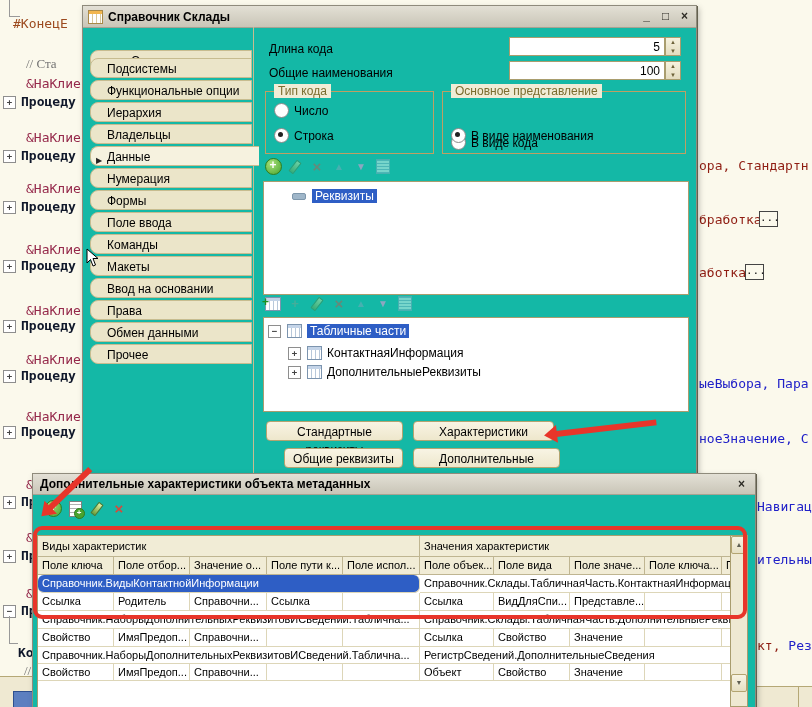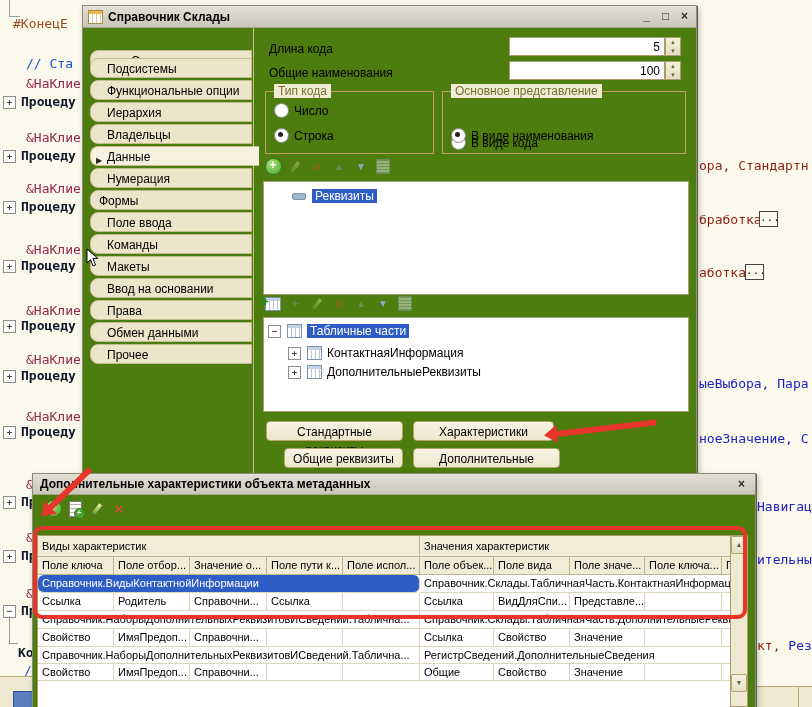--- a/index.html
+++ b/index.html
@@ -4,32 +4,32 @@
 <style>
   html,body{margin:0;padding:0;background:#777;}
   #stage{position:relative;width:812px;height:707px;background:#fbf9ec;overflow:hidden;
          font-family:"Liberation Sans",sans-serif;font-size:12px;color:#000;}
 
   
   .code{position:absolute;font-family:"DejaVu Sans Mono",monospace;font-size:13px;white-space:pre;}
   .code .kw{color:#0f172a;font-weight:bold;}
   .code .rd{color:#8f1d12;}
   .code .dir{color:#95284a;}
-  .code .cm{color:#1d4ed8;}
+  .code .cm{color:#737373;font-family:Liberation Serif, serif;}
   .code .pp{color:#9c4a1e;}
   .code .bl{color:#2121c8;}
   .expander{display:inline-block;width:11px;height:11px;border:1px solid #8e8e8e;background:#fff;
             color:#444;font:bold 9px/10px "DejaVu Sans Mono",monospace;text-align:center;
             vertical-align:1px;margin-right:5px;}
   .ellbox{position:absolute;width:17px;height:14px;border:1px solid #444;background:#fbf9ec;
           font:11px/11px "DejaVu Sans Mono",monospace;text-align:center;color:#222;}
   .foldline{position:absolute;border-left:1px solid #999;border-bottom:1px solid #999;}
 
   
-  .win{position:absolute;background:#4d7c0f;border:1px solid #8f8b7c;
+  .win{position:absolute;background:#14b8a6;border:1px solid #8f8b7c;
        box-shadow:1px 1px 0 #63604f,2px 3px 6px rgba(0,0,0,.25);}
   .titlebar{position:absolute;left:0;top:0;right:0;height:21px;
             background:linear-gradient(#e3e0d5,#c9c5b7);border-bottom:1px solid #a7a292;
             display:flex;align-items:center;}
   .titlebar .t{font-weight:bold;font-size:12px;margin-left:5px;}
   .winbtn{width:17px;height:15px;text-align:center;font:bold 12px/14px "Liberation Sans",sans-serif;
           color:#2e2c26;margin-left:2px;}
   .app-icon{width:13px;height:12px;margin-left:5px;border:1px solid #a88948;background:#fff;
     background-image:linear-gradient(#f2b64e 0 3px,transparent 3px),
       repeating-linear-gradient(90deg,transparent 0 3px,#d8c89a 3px 4px);}
@@ -191,21 +191,21 @@
     </div>
 
     <div id="tab-strip">
         <div class="tab" style="top: 44px; padding-left: 40px;"><span>Основные</span></div>
         <div class="tab" style="top: 52px;"><span>Подсистемы</span></div>
         <div class="tab" style="top: 74px;"><span>Функциональные опции</span></div>
         <div class="tab" style="top: 96px;"><span>Иерархия</span></div>
         <div class="tab" style="top: 118px;"><span>Владельцы</span></div>
         <div class="tab active" style="top: 140px;"><span class="mark">▶</span><span>Данные</span></div>
         <div class="tab" style="top: 162px;"><span>Нумерация</span></div>
-        <div class="tab" style="top: 184px; padding-left: 8px;"><span>Формы</span></div>
+        <div class="tab" style="top: 184px;"><span>Формы</span></div>
         <div class="tab" style="top: 206px;"><span>Поле ввода</span></div>
         <div class="tab" style="top: 228px;"><span>Команды</span></div>
         <div class="tab" style="top: 250px;"><span>Макеты</span></div>
         <div class="tab" style="top: 272px;"><span>Ввод на основании</span></div>
         <div class="tab" style="top: 294px;"><span>Права</span></div>
         <div class="tab" style="top: 316px;"><span>Обмен данными</span></div>
         <div class="tab" style="top: 338px;"><span>Прочее</span></div>
       </div>
     <div id="content-divider"></div>
 
@@ -373,21 +373,21 @@
         <div class="g-cell g-data" style="left: 532px; top: 93px; width: 75px; height: 18px;">Значение</div>
         <div class="g-cell g-data" style="left: 607px; top: 93px; width: 77px; height: 18px;"></div>
         <div class="g-cell g-data" style="left: 684px; top: 93px; width: 9px; height: 18px;"></div>
         <div class="g-cell g-data" style="left: 0px; top: 111px; width: 382px; height: 17px;">Справочник.НаборыДополнительныхРеквизитовИСведений.Таблична...</div>
         <div class="g-cell g-data" style="left: 382px; top: 111px; width: 311px; height: 17px;">РегистрСведений.ДополнительныеСведения</div>
         <div class="g-cell g-data" style="left: 0px; top: 128px; width: 76px; height: 17px;">Свойство</div>
         <div class="g-cell g-data" style="left: 76px; top: 128px; width: 76px; height: 17px;">ИмяПредоп...</div>
         <div class="g-cell g-data" style="left: 152px; top: 128px; width: 77px; height: 17px;">Справочни...</div>
         <div class="g-cell g-data" style="left: 229px; top: 128px; width: 76px; height: 17px;"></div>
         <div class="g-cell g-data" style="left: 305px; top: 128px; width: 77px; height: 17px;"></div>
-        <div class="g-cell g-data" style="left: 382px; top: 128px; width: 74px; height: 17px;">Общие</div>
+        <div class="g-cell g-data" style="left: 382px; top: 128px; width: 74px; height: 17px;">Объект</div>
         <div class="g-cell g-data" style="left: 456px; top: 128px; width: 76px; height: 17px;">Свойство</div>
         <div class="g-cell g-data" style="left: 532px; top: 128px; width: 75px; height: 17px;">Значение</div>
         <div class="g-cell g-data" style="left: 607px; top: 128px; width: 77px; height: 17px;"></div>
         <div class="g-cell g-data" style="left: 684px; top: 128px; width: 9px; height: 17px;"></div>
       </div>
 
     <div class="vscroll" style="left:697px;top:61px;width:18px;height:172px;">
       <div class="sbtn" style="top:0;">▲</div>
       <div class="sbtn" style="top:138px;">▼</div>
     </div>

